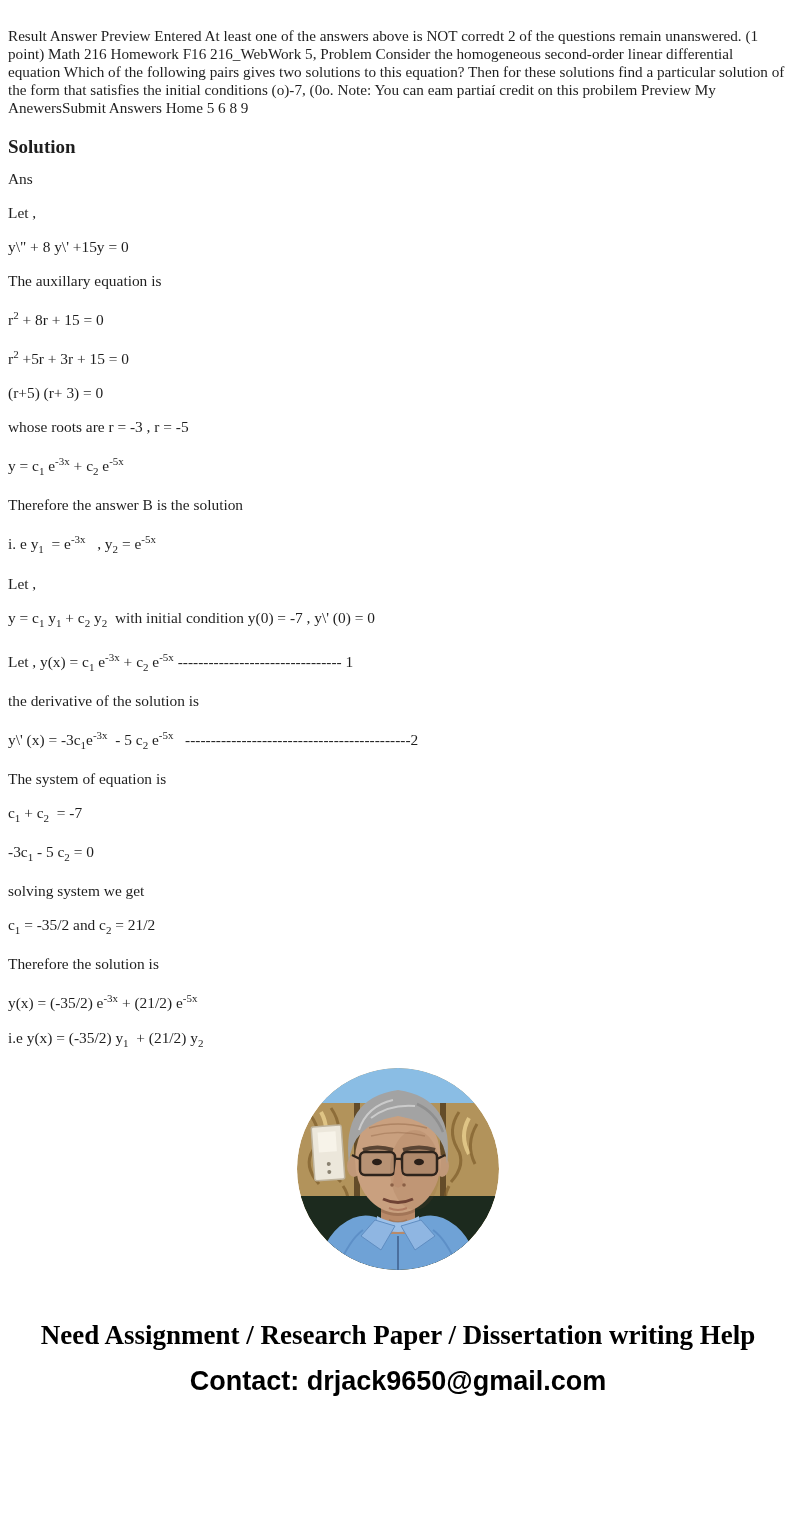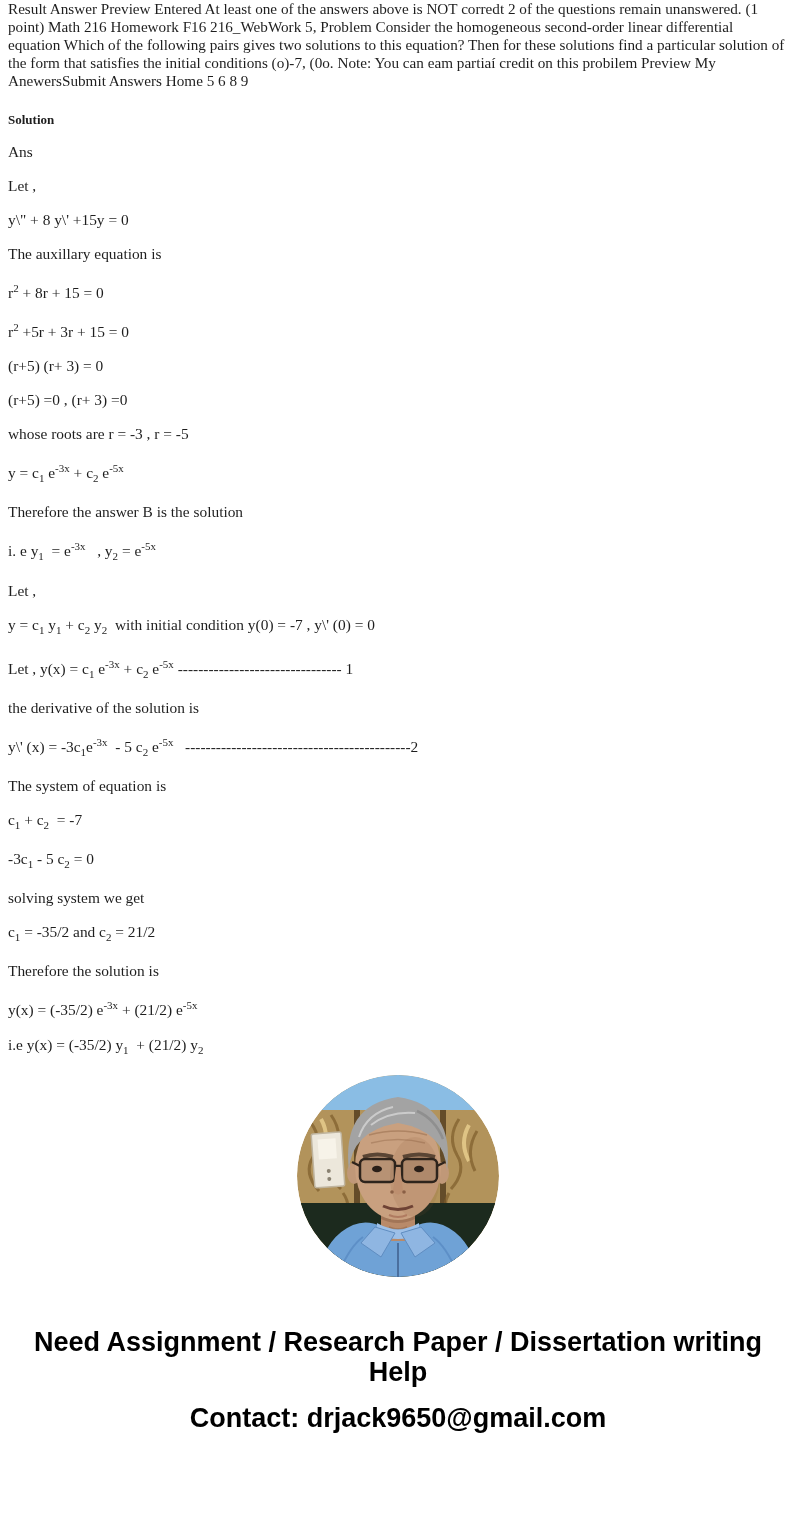--- a/index.html
+++ b/index.html
@@ -1,27 +1,27 @@
 <!DOCTYPE html>
 <html><head>
 <meta charset="utf-8">
 <style>
   html, body { margin: 0; padding: 0; background: #ffffff; }
   body { width: 794px; font-family: "Liberation Serif", "DejaVu Serif", serif; color: #1e1e1e; }
-  .page { width: 794px; box-sizing: border-box; padding: 0 6px 28px 8px; }
+  .page { width: 794px; box-sizing: border-box; padding: 27px 6px 28px 8px; }
 
   .header-par {
     margin: 0;
     font-size: 15.2px;
     line-height: 18px;
     max-width: 781px;
   }
 
   .sol-heading {
-    font-size: 13px;
+    font-size: 19px;
     font-weight: bold;
     margin: 20px 0 13px 0;
     line-height: 20px;
   }
 
   .sol-line {
     font-size: 15.4px;
     line-height: 18.5px;
     margin: 0 0 15.5px 0;
     white-space: pre-wrap;
@@ -35,41 +35,40 @@
 
   .footer {
     margin-top: 50px;
     text-align: center;
     font-family: "Liberation Sans", "DejaVu Sans", sans-serif;
     font-weight: 700;
     color: #000000;
     font-size: 27px;
     line-height: 30px;
   }
-  .footer-heading { max-width: 780px; margin: 0 auto; }
+  .footer-heading { max-width: 780px; margin: 0 auto; font-family: Liberation Serif, serif; }
   .footer-contact { max-width: 780px; margin: 16px auto; }
 </style>
 </head>
 <body>
 
 <div class="page">
 
   <p class="header-par">Result Answer Preview Entered At least one of the answers above is NOT corredt 2 of the questions remain unanswered. (1 point) Math 216 Homework F16 216_WebWork 5, Problem Consider the homogeneous second-order linear differential equation Which of the following pairs gives two solutions to this equation? Then for these solutions find a particular solution of the form that satisfies the initial conditions (o)-7, (0o. Note: You can eam partiaí credit on this probilem Preview My AnewersSubmit Answers Home 5 6 8 9</p>
 
   <h2 class="sol-heading">Solution</h2>
 
   <div>
       <p class="sol-line">Ans</p>
       <p class="sol-line">Let ,</p>
       <p class="sol-line">y\" + 8 y\' +15y = 0</p>
       <p class="sol-line">The auxillary equation is</p>
       <p class="sol-line">r<sup>2</sup> + 8r + 15 = 0</p>
       <p class="sol-line">r<sup>2</sup> +5r + 3r + 15 = 0</p>
       <p class="sol-line">(r+5) (r+ 3) = 0</p>
-      <p class="sol-line">(r+5) =0 , (r+ 3) =0</p>
       <p class="sol-line">whose roots are r = -3 , r = -5</p>
       <p class="sol-line">y = c<sub>1</sub> e<sup>-3x</sup> + c<sub>2</sub> e<sup>-5x</sup></p>
       <p class="sol-line">Therefore the answer B is the solution</p>
       <p class="sol-line">i. e y<sub>1</sub>  = e<sup>-3x</sup>   , y<sub>2</sub> = e<sup>-5x</sup></p>
       <p class="sol-line">Let ,</p>
       <p class="sol-line">y = c<sub>1</sub> y<sub>1</sub> + c<sub>2</sub> y<sub>2</sub>  with initial condition y(0) = -7 , y\' (0) = 0</p>
       <p class="sol-line">Let , y(x) = c<sub>1</sub> e<sup>-3x</sup> + c<sub>2</sub> e<sup>-5x</sup> -------------------------------- 1</p>
       <p class="sol-line">the derivative of the solution is</p>
       <p class="sol-line">y\' (x) = -3c<sub>1</sub>e<sup>-3x</sup>  - 5 c<sub>2</sub> e<sup>-5x</sup>   --------------------------------------------2</p>
       <p class="sol-line">The system of equation is</p>

